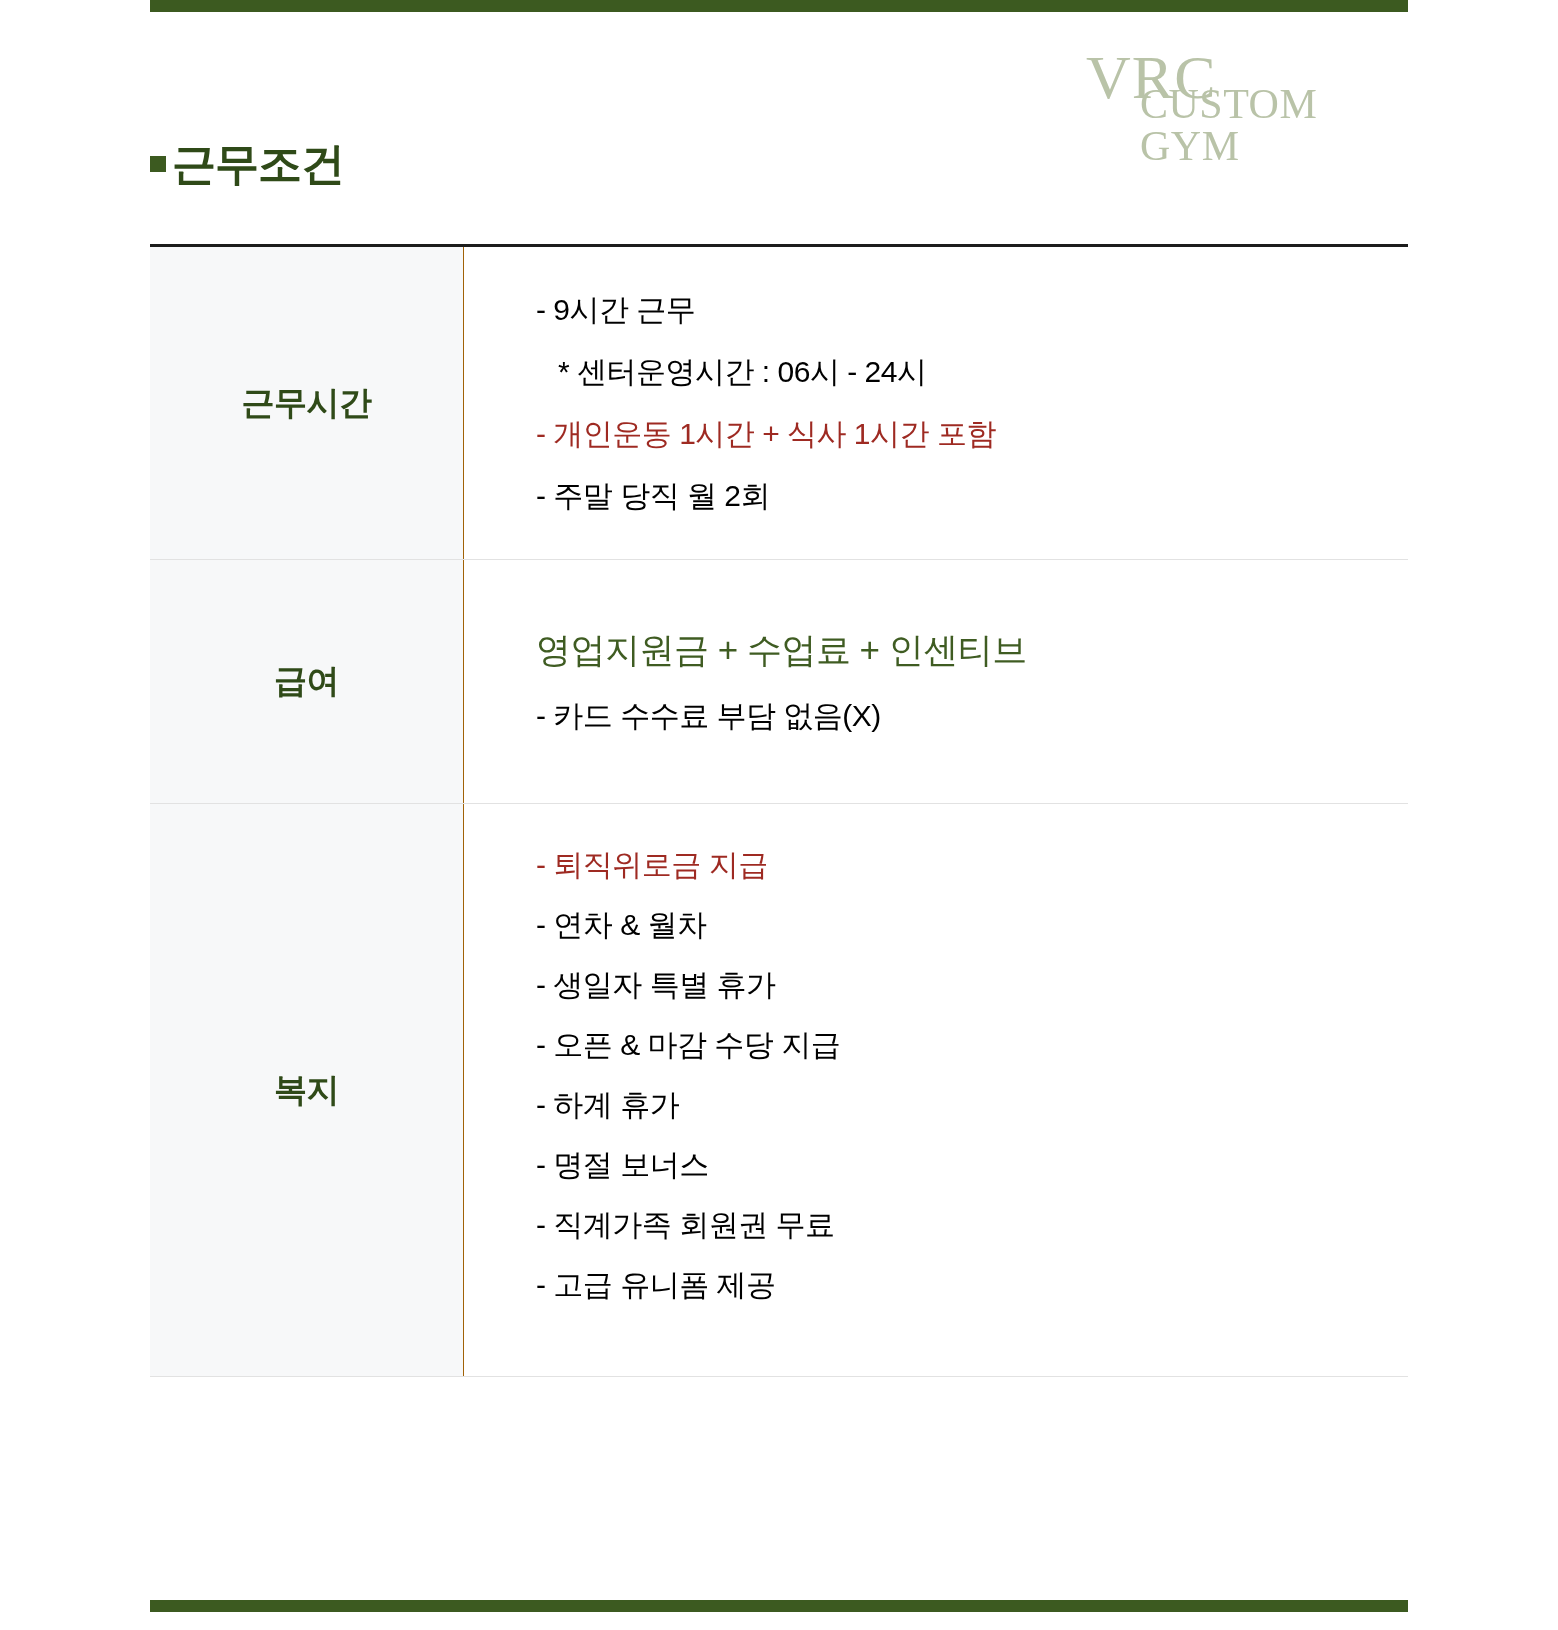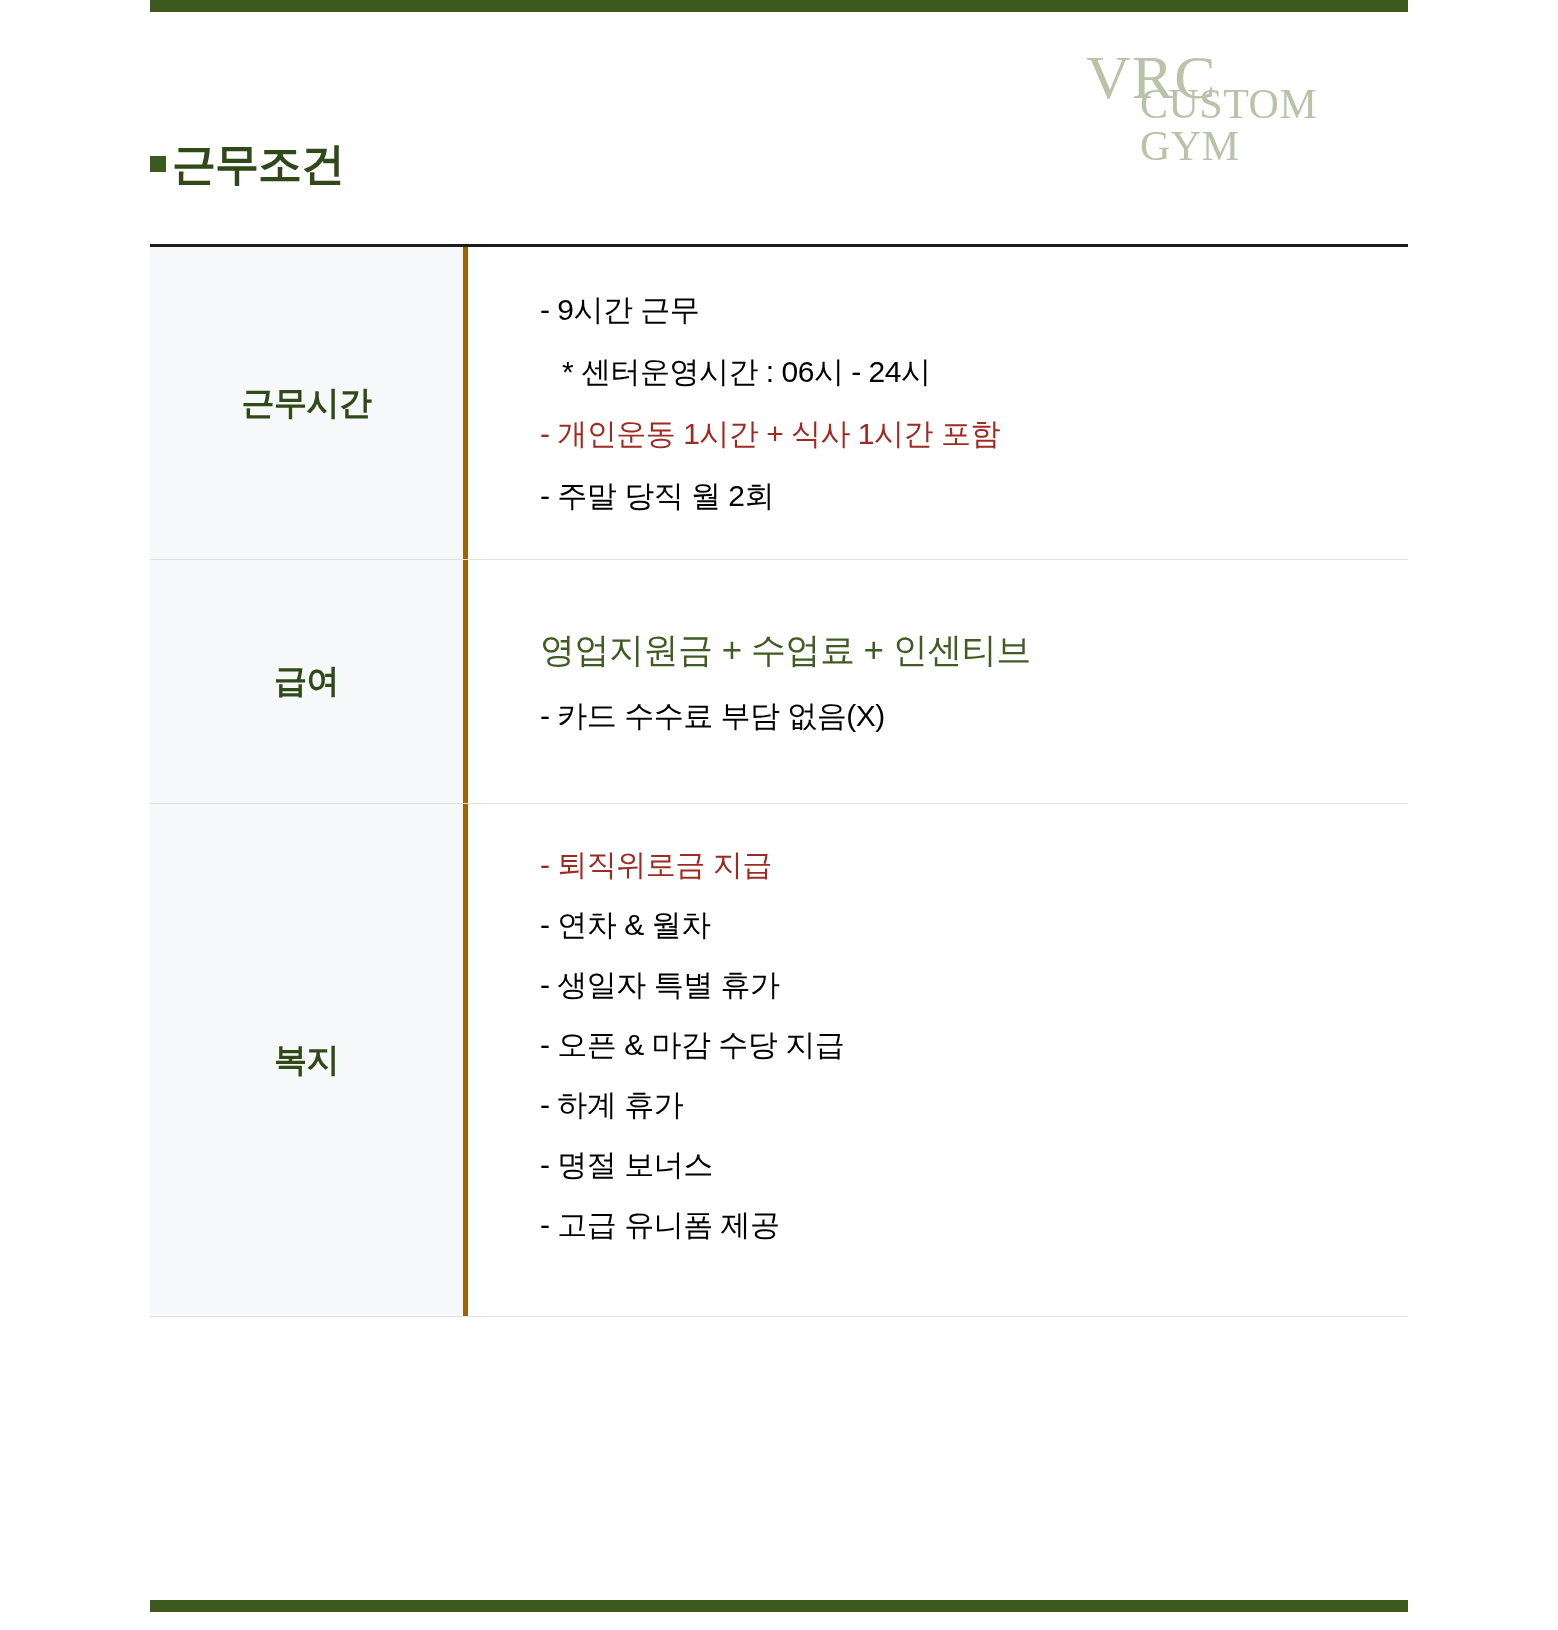--- a/index.html
+++ b/index.html
@@ -121,21 +121,21 @@
     width: 313px;
     min-width: 313px;
     background: #f7f8f9;
     display: flex;
     align-items: center;
     justify-content: center;
     font-size: 33px;
     font-weight: bold;
     color: #2f4a18;
     letter-spacing: -0.5px;
-    border-right: 5px solid #a16207;
+    border-right: 1px solid #a16207;
   }
   .cell-content {
     flex: 1;
     padding: 38px 0 38px 72px;
     box-sizing: border-box;
     background: #ffffff;
   }
   .line {
     font-size: 30px;
     color: #000000;
@@ -202,20 +202,21 @@
 
     <div class="row row-welfare">
       <div class="cell-label">복지</div>
       <div class="cell-content">
         <p class="line red">- 퇴직위로금 지급</p>
         <p class="line">- 연차 &amp; 월차</p>
         <p class="line">- 생일자 특별 휴가</p>
         <p class="line">- 오픈 &amp; 마감 수당 지급</p>
         <p class="line">- 하계 휴가</p>
         <p class="line">- 명절 보너스</p>
+        <p class="line">- 직계가족 회원권 무료</p>
         <p class="line">- 고급 유니폼 제공</p>
       </div>
     </div>
 
   </div>
 
   <div class="bar bar-bottom"></div>
 
 </div>
 

